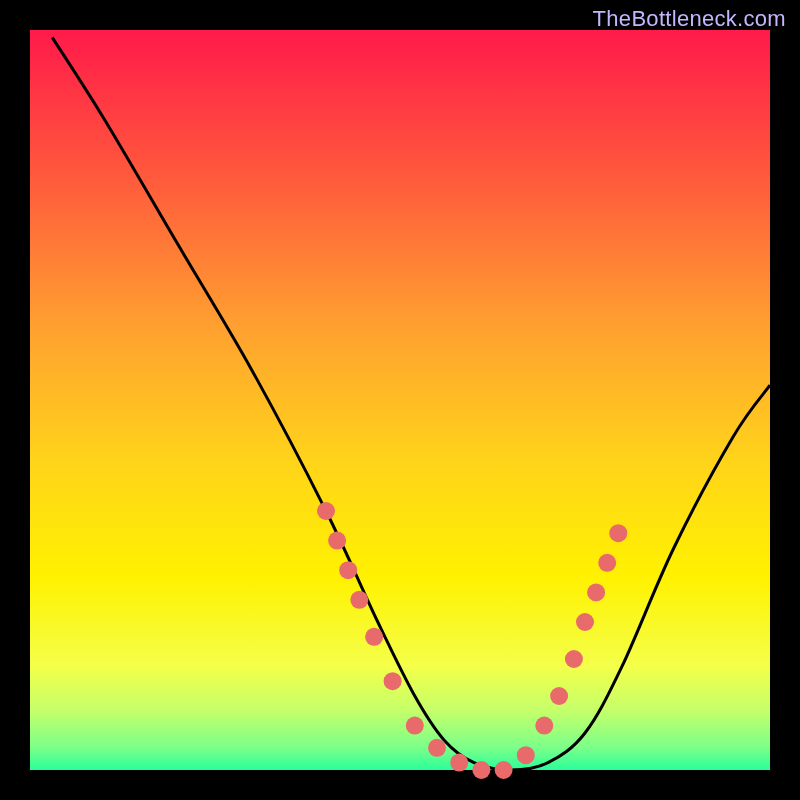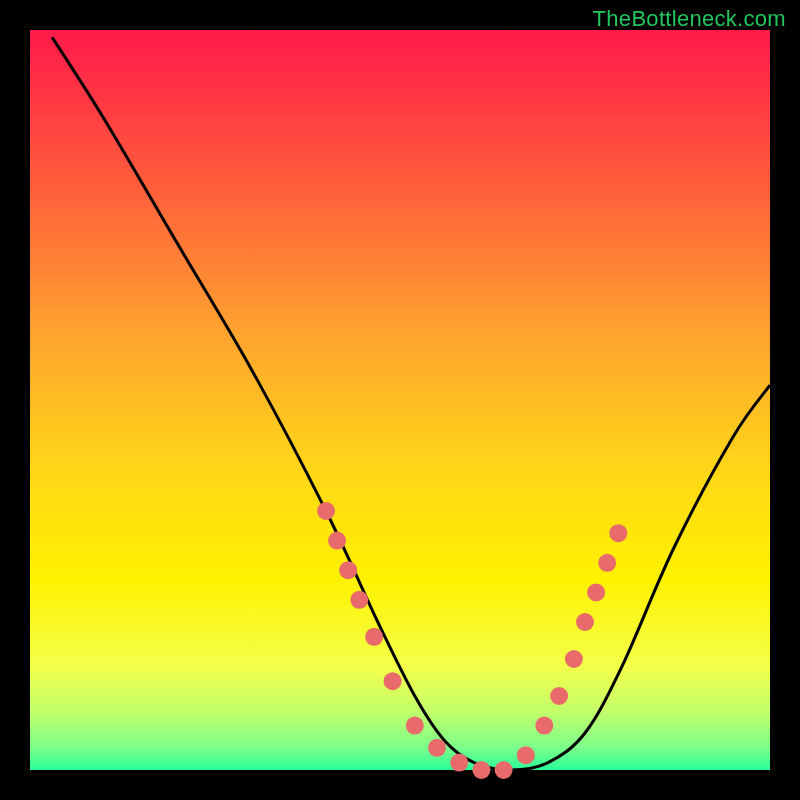--- a/index.html
+++ b/index.html
@@ -16,21 +16,21 @@
     position: absolute;
     top: 0;
     left: 0;
     width: 800px;
     height: 800px;
   }
   .watermark {
     position: absolute;
     top: 6px;
     right: 14px;
-    color: #22c55e;
+    color: #c4b5fd;
     font-size: 22px;
     font-weight: 500;
     letter-spacing: 0.3px;
   }
 </style>
 </head>
 <body>
 
 <div class="chart-container">
   <svg id="chart-svg" width="800" height="800">

